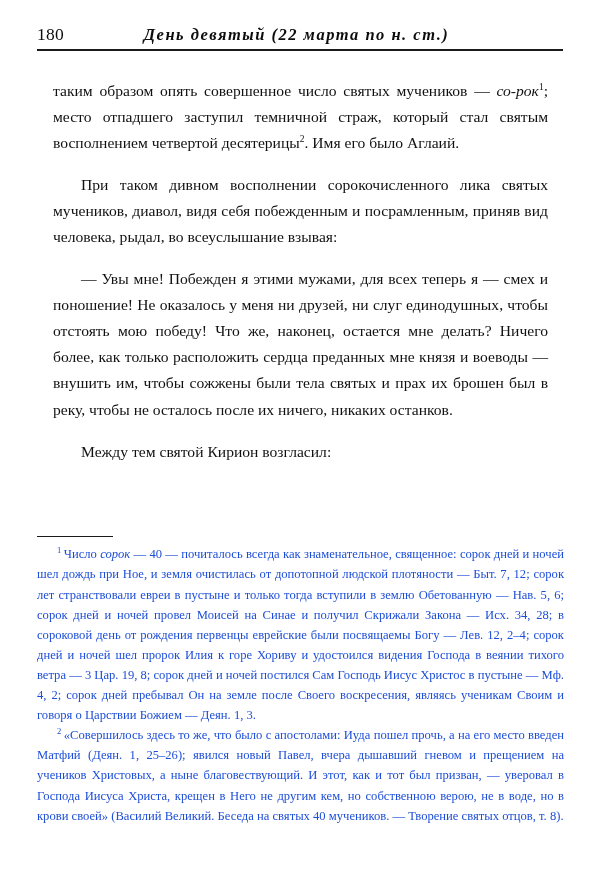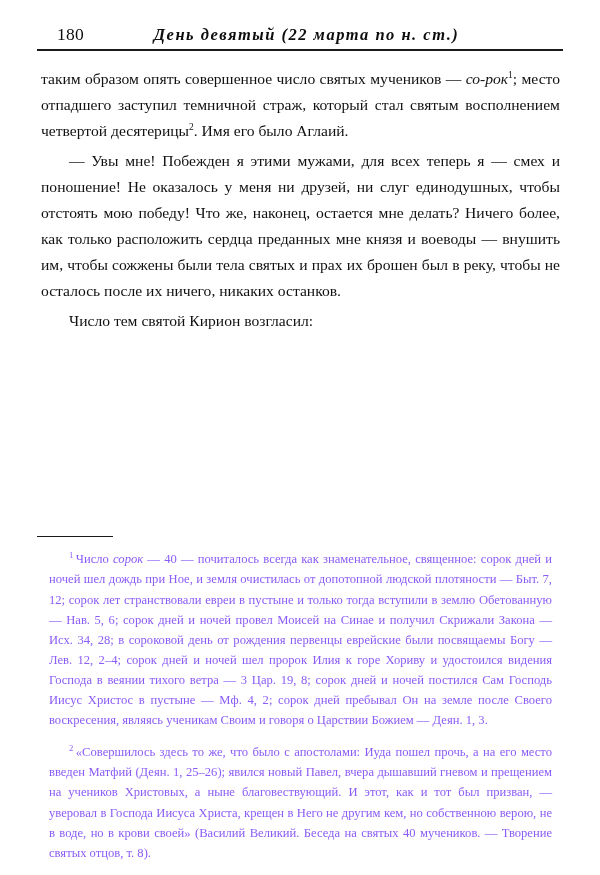--- a/index.html
+++ b/index.html
@@ -28,21 +28,20 @@
     position: absolute;
     left: 37px;
     top: 24px;
     width: 526px;
     height: 26px;
   }
   .header-inner {
     display: flex;
     align-items: baseline;
     height: 22px;
-    margin-left: 20px;
   }
   .folio {
     font-size: 17.5px;
     line-height: 20px;
     letter-spacing: 0.3px;
     color: #0d0d0d;
   }
   .header-title {
     flex: 1;
     text-align: center;
@@ -64,21 +63,21 @@
   }
 
   
   .body-block {
     position: absolute;
     left: 37px;
     top: 62px;
     width: 527px;
   }
   .para {
-    margin: 4px;
+    margin: 16px;
     text-align: justify;
     text-justify: inter-word;
     font-size: 15.6px;
     line-height: 26.05px;
     text-indent: 28px;
     color: #111111;
     hyphens: manual;
   }
   .para.no-indent {
     text-indent: 0;
@@ -99,27 +98,27 @@
     top: 536px;
     width: 527px;
   }
   .fn-rule {
     width: 76px;
     height: 1.4px;
     background: #1a1a1a;
     margin: 0 0 7px 0;
   }
   .fn-para {
-    margin: 12px;
+    margin: 0;
     text-align: justify;
     text-justify: inter-word;
     font-size: 12.6px;
     line-height: 20.1px;
     text-indent: 20px;
-    color: #8b5cf6;
+    color: #1d4ed8;
   }
   .fn-para i {
     font-style: italic;
   }
   .fn-num {
     font-size: 8.6px;
     vertical-align: super;
     line-height: 0;
     margin-right: 2.5px;
   }
@@ -134,24 +133,25 @@
       <span class="folio">180</span>
       <span class="header-title">День девятый (22 марта по н. ст.)</span>
     </div>
     <div class="header-rule"></div>
   </div>
 
   <div class="body-block">
 
     <p class="para no-indent"><span>таким образом опять совершенное число святых мучеников — </span><i>со-рок</i><sup class="fn">1</sup><span>; место отпадшего заступил темничной страж, который стал святым восполнением четвертой десятерицы</span><sup class="fn">2</sup><span>. Имя его было Аглаий.</span></p>
 
+    <p class="para">При таком дивном восполнении сорокочисленного лика святых мучеников, диавол, видя себя побежденным и посрамленным, приняв вид человека, рыдал, во всеуслышание взывая:</p>
 
     <p class="para">— Увы мне! Побежден я этими мужами, для всех теперь я — смех и поношение! Не оказалось у меня ни друзей, ни слуг единодушных, чтобы отстоять мою победу! Что же, наконец, остается мне делать? Ничего более, как только расположить сердца преданных мне князя и воеводы — внушить им, чтобы сожжены были тела святых и прах их брошен был в реку, чтобы не осталось после их ничего, никаких останков.</p>
 
-    <p class="para">Число тем святой Кирион возгласил:</p>
+    <p class="para">Между тем святой Кирион возгласил:</p>
 
 
 
 
   </div>
 
   <div class="footnotes">
     <div class="fn-rule"></div>
 
     <p class="fn-para"><span class="fn-num">1</span><span>Число </span><i>сорок</i><span> — 40 — почиталось всегда как знаменательное, священное: сорок дней и ночей шел дождь при Ное, и земля очистилась от допотопной людской плотяности — Быт. 7, 12; сорок лет странствовали евреи в пустыне и только тогда вступили в землю Обетованную — Нав. 5, 6; сорок дней и ночей провел Моисей на Синае и получил Скрижали Закона — Исх. 34, 28; в сороковой день от рождения первенцы еврейские были посвящаемы Богу — Лев. 12, 2–4; сорок дней и ночей шел пророк Илия к горе Хориву и удостоился видения Господа в веянии тихого ветра — 3 Цар. 19, 8; сорок дней и ночей постился Сам Господь Иисус Христос в пустыне — Мф. 4, 2; сорок дней пребывал Он на земле после Своего воскресения, являясь ученикам Своим и говоря о Царствии Божием — Деян. 1, 3.</span></p>

